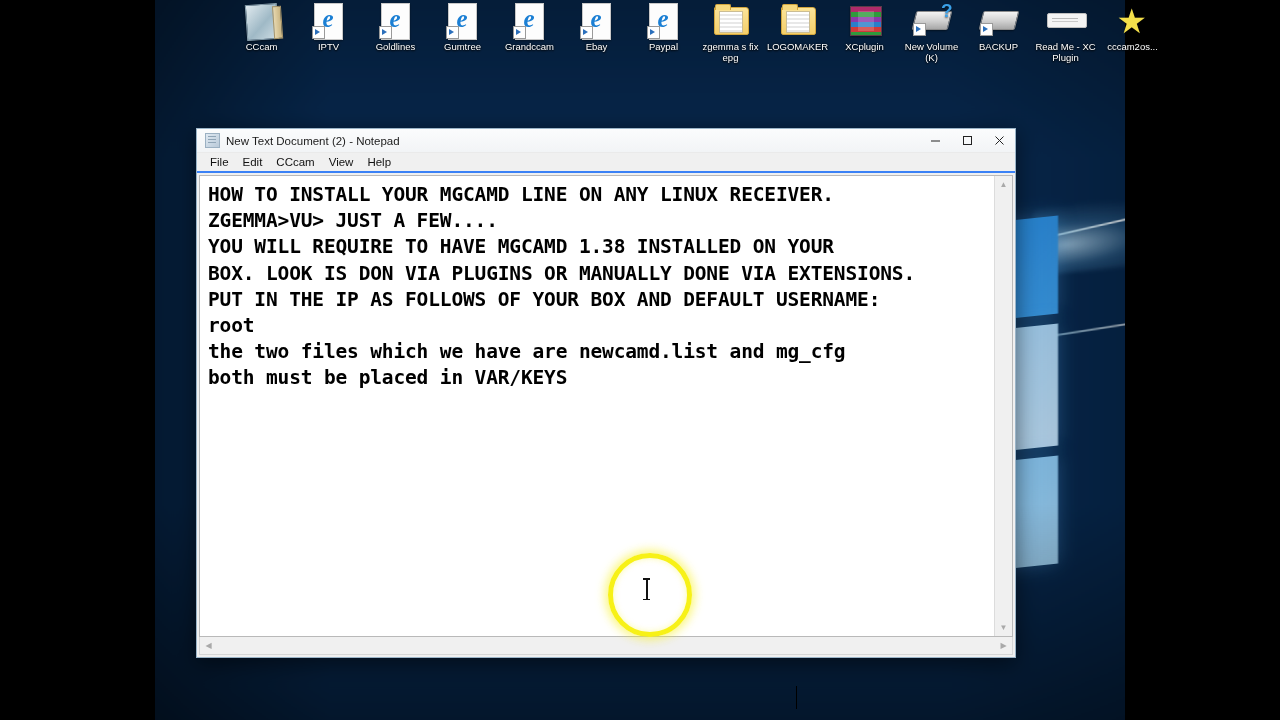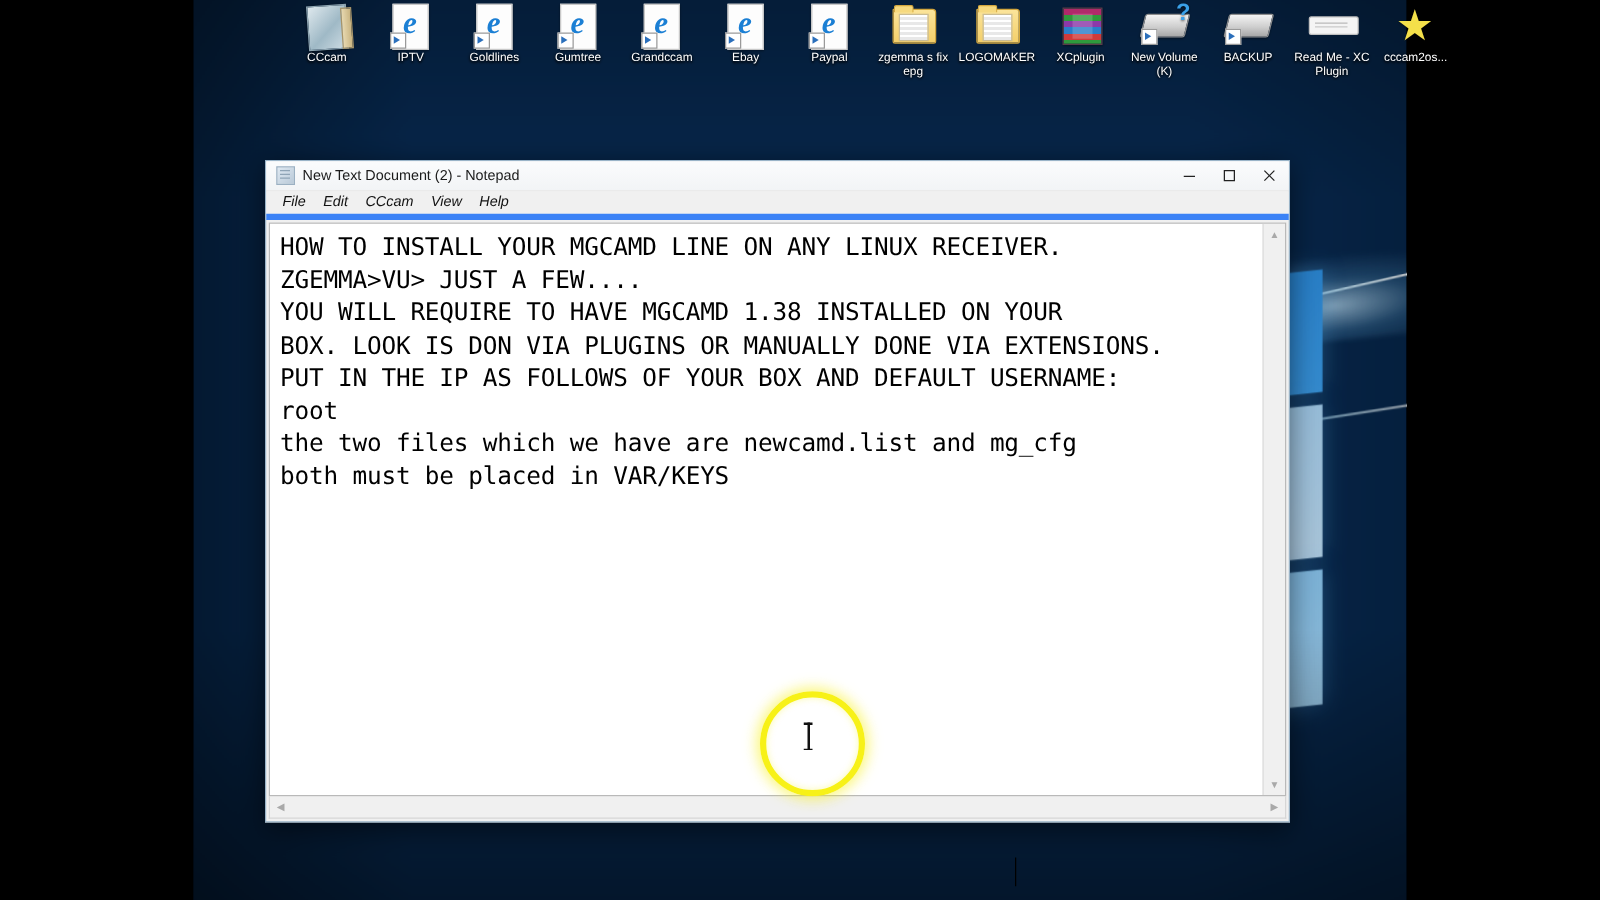--- a/index.html
+++ b/index.html
@@ -253,21 +253,21 @@
     text-shadow:0 1px 2px rgba(0,0,0,.5);
   }
   .ic-star::before{
     content:"\2605";
     position:absolute; left:0; top:0;
   }
 
   
   #notepad {
     position: absolute;
-    left: 212px;
+    left: 196px;
     top: 128px;
     width: 818px;
     height: 528px;
     background: #f0f0f0;
     border: 1px solid #9ab4c8;
     box-shadow: 0 5px 22px rgba(0,0,0,0.55);
     display: flex;
     flex-direction: column;
   }
   #titlebar {
@@ -306,40 +306,40 @@
     cursor: default;
   }
   .win-btn svg { display:block; }
 
   #menubar {
     height: 18px;
     background: #f0f0f0;
     display: flex;
     align-items: center;
     padding-left: 6px;
-    border-bottom: 5px solid #3b82f6;
-    font-style: italic;
+    border-bottom: 2px solid #3b82f6;
   }
   .menu-item {
     font-size: 11.5px;
     color: #111;
     padding: 0 7px;
     line-height: 18px;
     font-family: "Liberation Sans", sans-serif;
     cursor: default;
   }
 
   #editor-wrap {
     flex: 1;
     position: relative;
     background:#ffffff;
     border: 1px solid #b9b9b9;
     margin: 2px 2px 0 2px;
     display: flex;
     overflow: hidden;
+    font-weight: bold;
   }
   #textarea {
     flex: 1;
     padding: 6px 8px 4px 8px;
     overflow: hidden;
     position: relative;
   }
   .tline {
     font-family: "DejaVu Sans Mono", monospace;
     font-size: 19.5px;

